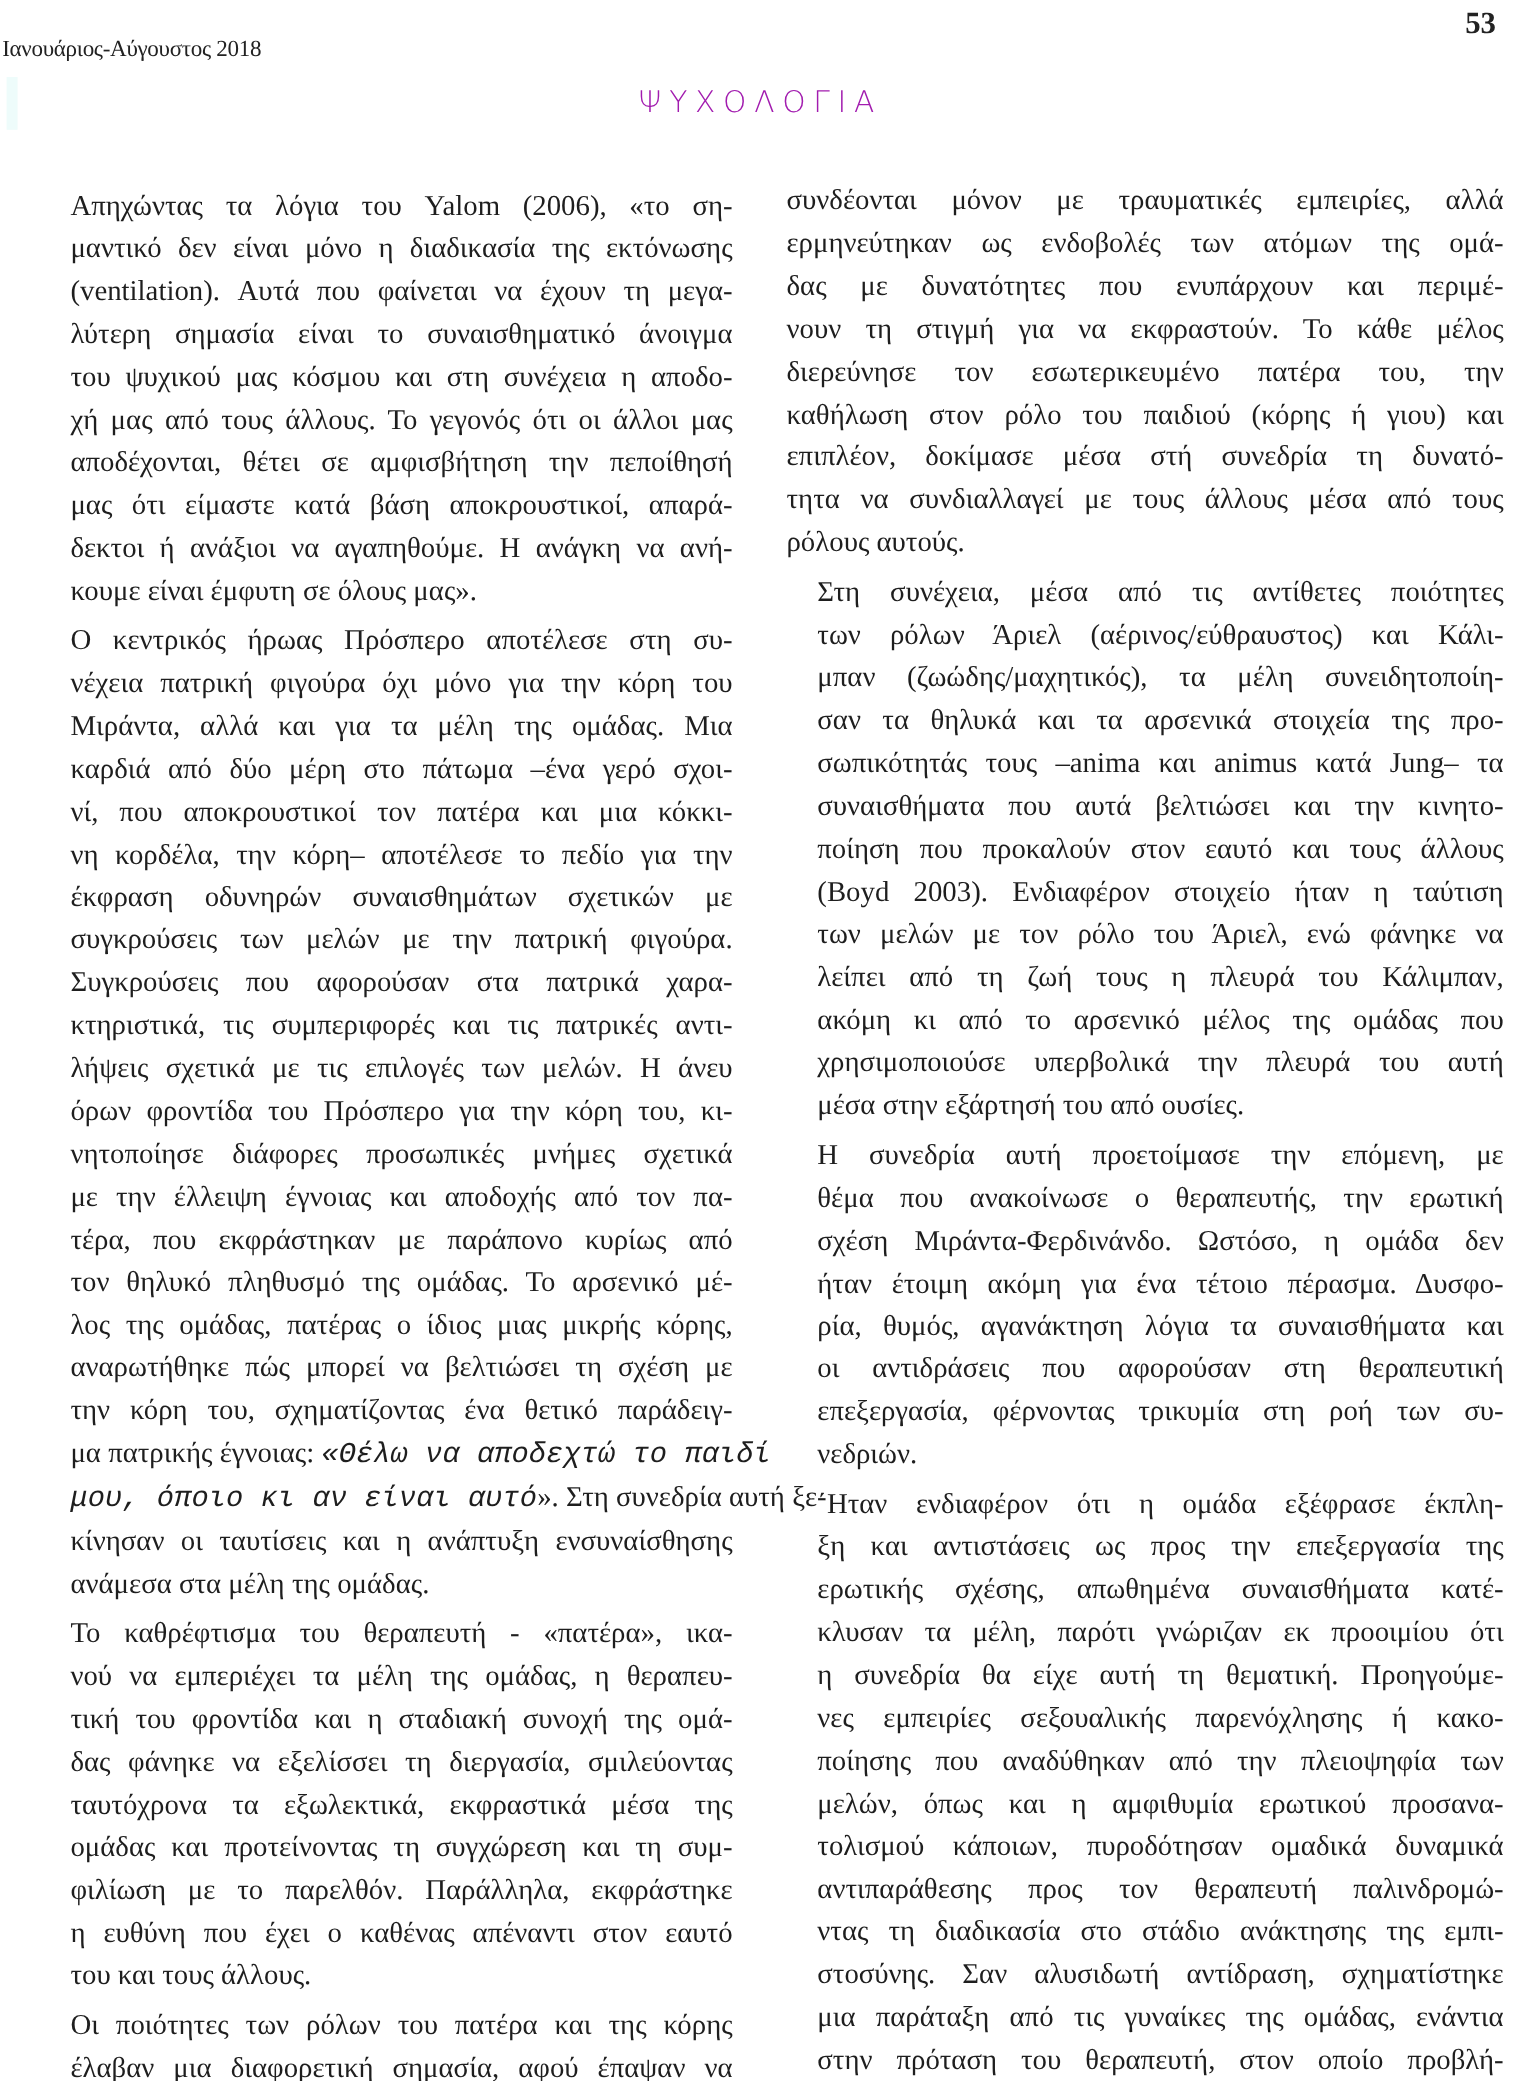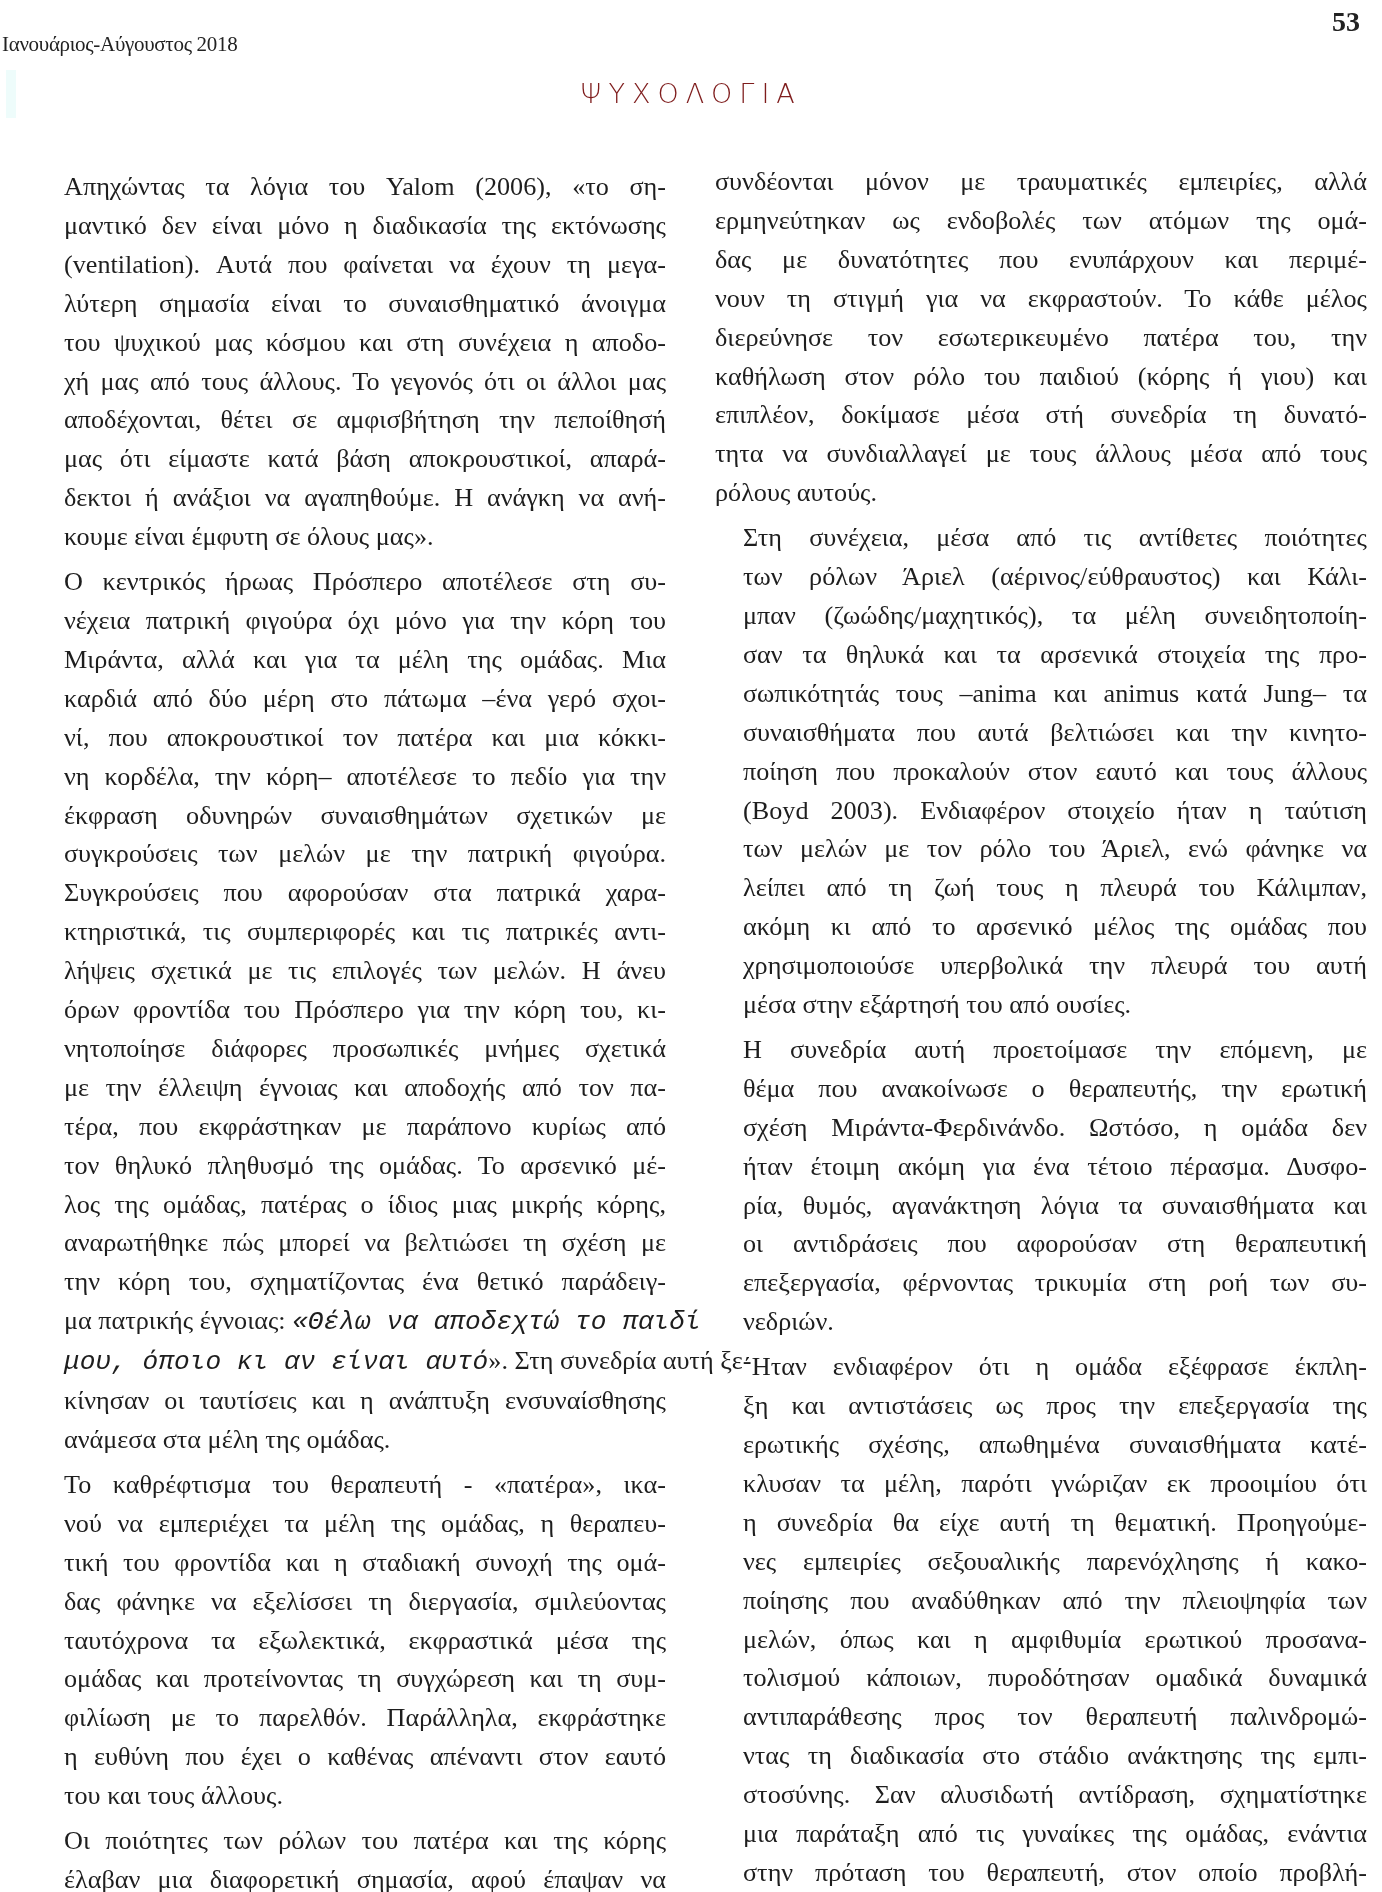--- a/index.html
+++ b/index.html
@@ -43,21 +43,21 @@
     .section-title {
       position: absolute;
       left: 0;
       width: 1382px;
       top: 78px;
       text-align: center;
       font-family: "DejaVu Sans", "Liberation Sans", sans-serif;
       font-weight: 200;
       font-size: 27px;
       letter-spacing: 7px;
-      color: #7f1d1d;
+      color: #a21caf;
     }
     .column {
       position: absolute;
       top: 168px;
       font-size: 26.2px;
       line-height: 38.9px;
       text-align: justify;
     }
     .col-left { left: 36px; width: 630px; }
     .col-right { left: 715px; width: 652px; top: 163px; }

